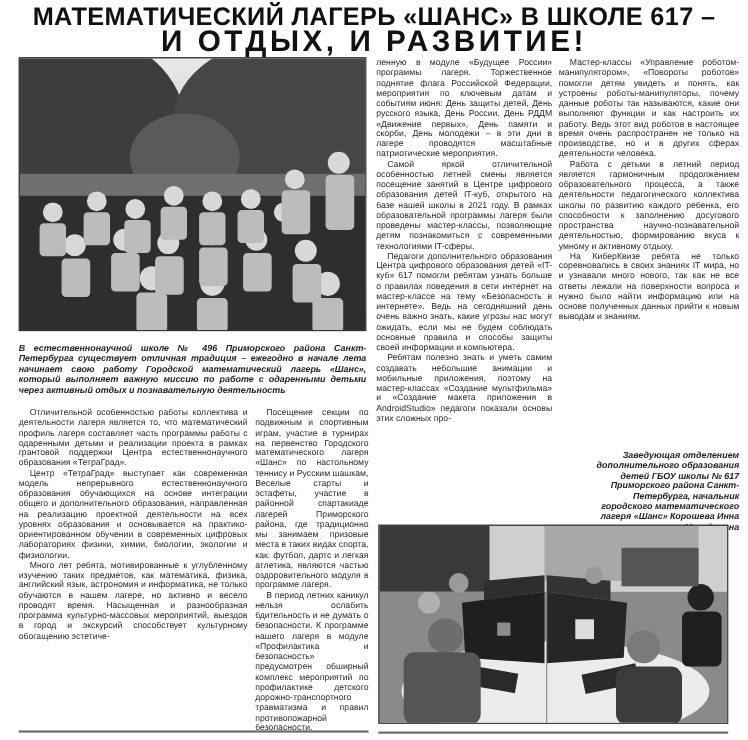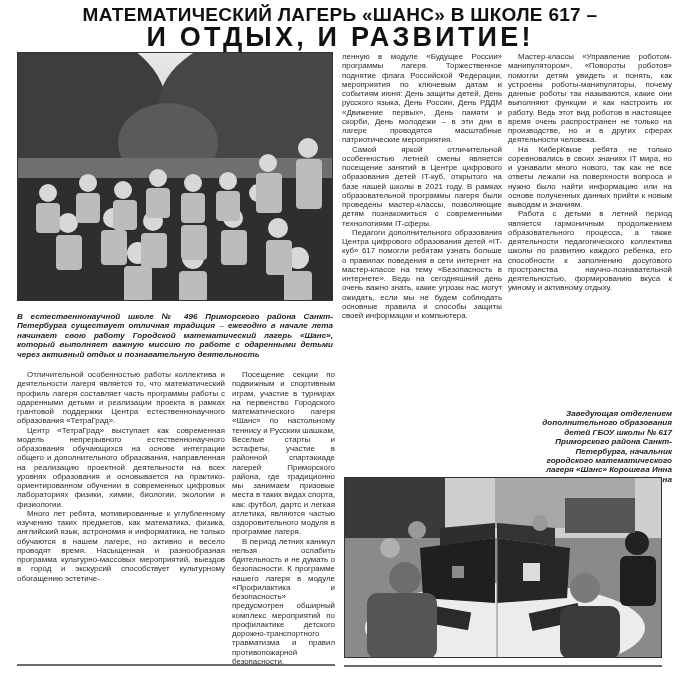--- a/index.html
+++ b/index.html
@@ -3,21 +3,21 @@
 <meta charset="utf-8">
 <style>
   * { box-sizing: border-box; margin: 0; padding: 0; }
   html, body { width: 680px; height: 673px; background: #ffffff; overflow: hidden; }
   body { position: relative; font-family: "Liberation Sans", sans-serif; color: #1a1a1a; }
   .headline {
     position: absolute; left: 0; top: 4px; width: 680px; text-align: center;
     font-family: "Liberation Sans", sans-serif; font-weight: bold; color: #111;
     line-height: 22px;
   }
-  .headline .l1 { font-size: 19px; letter-spacing: 0.3px; display: block; }
+  .headline .l1 { font-size: 23px; letter-spacing: 0.3px; display: block; }
   .headline .l2 { font-size: 27px; letter-spacing: 3.2px; display: block; }
   .col { position: absolute; font-size: 7.9px; line-height: 9.25px; text-align: justify; color: #2a2a2a; }
   .col p { text-indent: 10px; }
   .col p.noind { text-indent: 0; }
   .photo {
     position: absolute; border: 1px solid #333; overflow: hidden; background: #777;
   }
   .caption {
     position: absolute; left: 17px; top: 312px; width: 316px;
     font-size: 8.1px; line-height: 9.4px; font-weight: bold; font-style: italic; color: #222;
@@ -104,26 +104,27 @@
 <div class="col" style="left:232px; top:370px; width:103px;">
   <p>Посещение секции по подвижным и спортивным играм, участие в турнирах на первенство Городского математического лагеря «Шанс» по настольному теннису и Русским шашкам, Веселые старты и эстафеты, участие в районной спартакиаде лагерей Приморского района, где традиционно мы занимаем призовые места в таких видах спорта, как: футбол, дартс и легкая атлетика, являются частью оздоровительного модуля в программе лагеря.</p>
   <p>В период летних каникул нельзя ослабить бдительность и не думать о безопасности. К программе нашего лагеря в модуле «Профилактика и безопасность» предусмотрен обширный комплекс мероприятий по профилактике детского дорожно-транспортного травматизма и правил противопожарной безопасности.</p>
 
 </div>
 
 <div class="col" style="left:342px; top:52px; width:160px;">
   <p class="noind">ленную в модуле «Будущее России» программы лагеря. Торжественное поднятие флага Российской Федерации, мероприятия по ключевым датам и событиям июня: День защиты детей, День русского языка, День России, День РДДМ «Движение первых», День памяти и скорби, День молодежи – в эти дни в лагере проводятся масштабные патриотические мероприятия.</p>
   <p>Самой яркой отличительной особенностью летней смены является посещение занятий в Центре цифрового образования детей IT-куб, открытого на базе нашей школы в 2021 году. В рамках образовательной программы лагеря были проведены мастер-классы, позволяющие детям познакомиться с современными технологиями IT-сферы.</p>
   <p>Педагоги дополнительного образования Центра цифрового образования детей «IT-куб» 617 помогли ребятам узнать больше о правилах поведения в сети интернет на мастер-классе на тему «Безопасность в интернете». Ведь на сегодняшний день очень важно знать, какие угрозы нас могут ожидать, если мы не будем соблюдать основные правила и способы защиты своей информации и компьютера.</p>
+  <p>Ребятам полезно знать и уметь самим создавать небольшие анимации и мобильные приложения, поэтому на мастер-классах «Создание мультфильма» и «Создание макета приложения в AndroidStudio» педагоги показали основы этих сложных про-</p>
 </div>
 
 <div class="col" style="left:508px; top:52px; width:164px;">
   <p>Мастер-классы «Управление роботом-манипулятором», «Повороты роботов» помогли детям увидеть и понять, как устроены роботы-манипуляторы, почему данные роботы так называются, какие они выполняют функции и как настроить их работу. Ведь этот вид роботов в настоящее время очень распространен не только на производстве, но и в других сферах деятельности человека.</p>
+  <p>Работа с детьми в летний период является гармоничным продолжением образовательного процесса, а также деятельности педагогического коллектива школы по развитию каждого ребенка, его способности к заполнению досугового пространства научно-познавательной деятельностью, формированию вкуса к умному и активному отдыху.</p>
   <p>На КиберКвизе ребята не только соревновались в своих знаниях IT мира, но и узнавали много нового, так как не все ответы лежали на поверхности вопроса и нужно было найти информацию или на основе полученных данных прийти к новым выводам и знаниям.</p>
-  <p>Работа с детьми в летний период является гармоничным продолжением образовательного процесса, а также деятельности педагогического коллектива школы по развитию каждого ребенка, его способности к заполнению досугового пространства научно-познавательной деятельностью, формированию вкуса к умному и активному отдыху.</p>
 </div>
 
 <div class="sign">Заведующая отделением дополнительного образования детей ГБОУ школы № 617 Приморского района Санкт-Петербурга, начальник городского математического лагеря «Шанс» Корошева Инна Михайловна</div>
 
 <div class="photo" style="left:344px; top:477px; width:318px; height:181px;">
   <svg width="318" height="181" viewBox="0 0 318 181">
     <rect width="318" height="181" fill="#cfcfcf"></rect>
     <rect x="0" y="0" width="100" height="60" fill="#3a3a3a"></rect>
     <rect x="150" y="0" width="140" height="50" fill="#a8a8a8"></rect>
     <rect x="0" y="60" width="318" height="121" fill="#8a8a8a"></rect>

